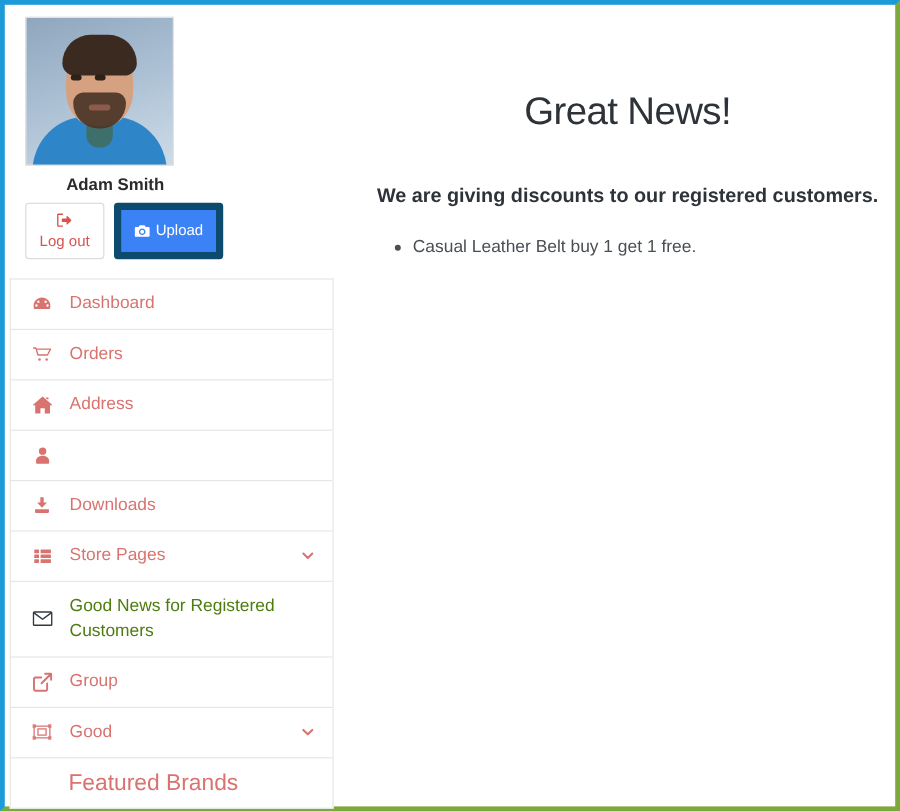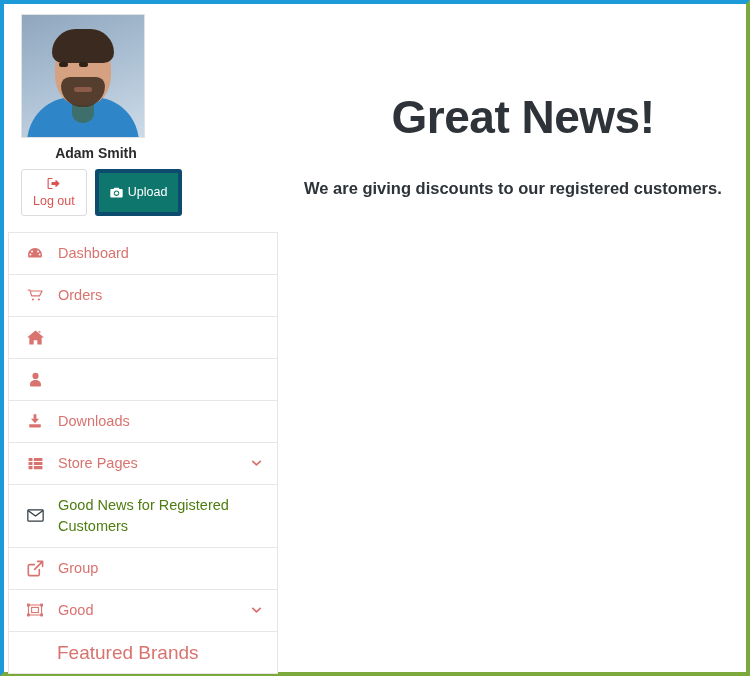--- a/index.html
+++ b/index.html
@@ -172,23 +172,23 @@
     box-sizing: border-box;
     white-space: nowrap;
   }
   .btn-logout {
     background: #ffffff;
     color: #d9534f;
     border: 1px solid #dcdcdc;
     flex-direction: column;
   }
   .btn-upload {
-    background: #0f766e;
+    background: #3b82f6;
     color: #ffffff;
-    border: 4px solid #0c4a6e;
+    border: 6px solid #0c4a6e;
   }
   .btn svg { display: block; }
 
   
   #account-menu {
     margin: 16px 0 4px 4px;
     width: 270px;
     border: 1px solid #e6e6e6;
     border-bottom: none;
     box-sizing: border-box;
@@ -237,33 +237,34 @@
   }
 
   
   #main {
     flex: 1 1 auto;
     box-sizing: border-box;
     padding: 0 4px 0 10px;
     min-width: 0;
   }
   #main-title {
-    margin: 87px 0 0 0;
+    margin: 62px 0 0 0;
     text-align: center;
-    font-size: 46px;
-    font-weight: bold;
+    font-size: 32px;
+    font-weight: normal;
     color: #2d3338;
     letter-spacing: -0.5px;
     line-height: 52px;
   }
   #main-subtitle {
     margin: 34px 0 0 0;
     font-size: 16.5px;
     font-weight: bold;
     color: #2d3338;
+    text-align: center;
     line-height: 22px;
   }
   #offers-list {
     margin: 22px 0 0 0;
     padding-left: 25px;
     list-style: none;
   }
   #offers-list li {
     position: relative;
     font-size: 14.5px;
@@ -350,20 +351,21 @@
           </span>
           <span class="mi-label">Orders</span>
         </div>
 
         <div class="menu-item">
           <span class="mi-icon">
             <svg width="17" height="17" viewBox="0 0 16 16" fill="currentColor" aria-hidden="true">
               <path d="M8 1.4 0 8.1h2.2v6.5h4.1v-4h3.4v4h4.1V8.1H16L8 1.4zm4.6 2.3V2.1h-1.9v.9l1.9.7z"></path>
             </svg>
           </span>
+          <span class="mi-label">Address</span>
         </div>
 
         <div class="menu-item">
           <span class="mi-icon">
             <svg width="15" height="15" viewBox="0 0 16 16" fill="currentColor" aria-hidden="true">
               <circle cx="8" cy="4.2" r="3.3"></circle>
               <path d="M8 8.4c-3.2 0-5.8 1.9-5.8 4.3v1.9c0 .5.4.9.9.9h9.8c.5 0 .9-.4.9-.9v-1.9c0-2.4-2.6-4.3-5.8-4.3z"></path>
             </svg>
           </span>
         </div>
@@ -440,17 +442,18 @@
           <span class="mi-label">Featured Brands</span>
         </div>
 
       </nav>
     </aside>
 
     <main id="main">
       <h1 id="main-title">Great News!</h1>
       <p id="main-subtitle">We are giving discounts to our registered customers.</p>
       <ul id="offers-list">
+        <li>Casual Leather Belt buy 1 get 1 free.</li>
       </ul>
     </main>
 
   </div>
 </div>
 
 </body></html>

